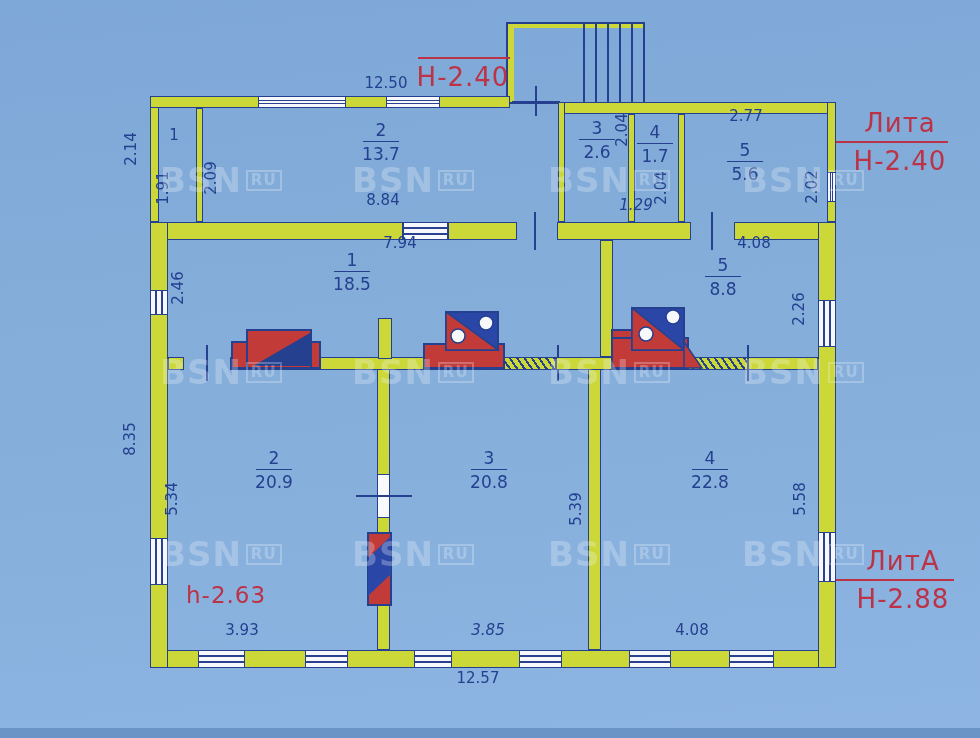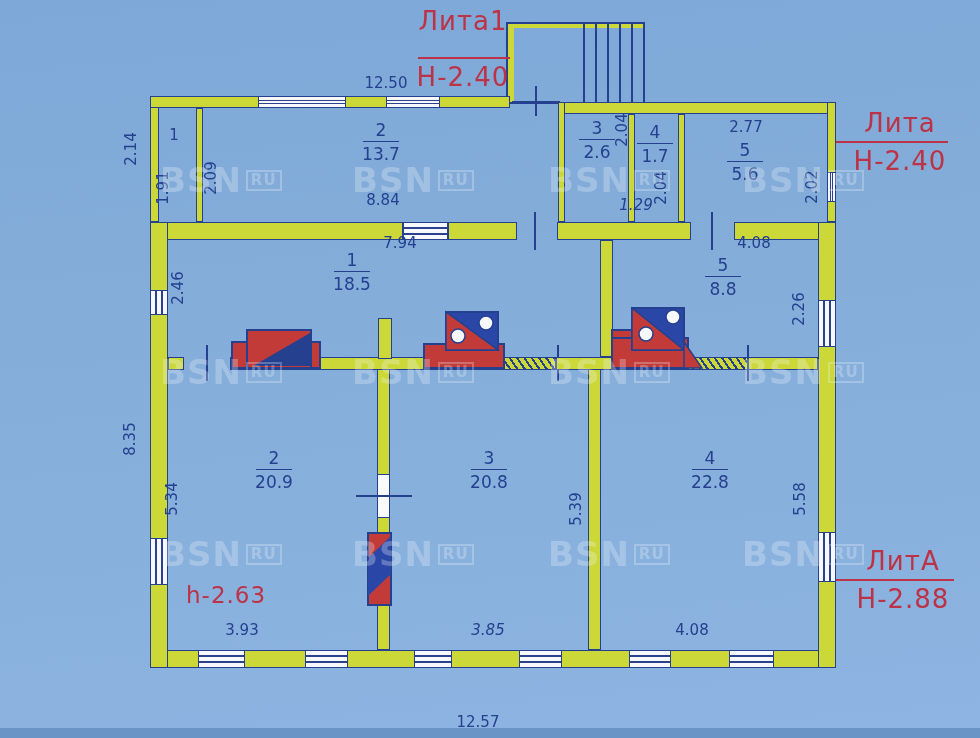--- a/index.html
+++ b/index.html
@@ -131,27 +131,27 @@
     </g>
     <g>
       <rect x="368" y="533" width="23" height="72" fill="#c33b38" stroke="#24408f" stroke-width="2"></rect>
       <polygon points="368,558 391,536 391,574 368,596" fill="#2a47a8"></polygon>
     </g>
   </svg>
 
   <div class="dim" style="left:346px;top:74px;width:80px;">12.50</div>
   <div class="dim" style="left:343px;top:191px;width:80px;">8.84</div>
   <div class="dim" style="left:602px;top:196px;width:68px;font-style:italic;">1.29</div>
-  <div class="dim" style="left:710px;top:107px;width:72px;margin-top:11px;">2.77</div>
+  <div class="dim" style="left:710px;top:107px;width:72px;">2.77</div>
   <div class="dim" style="left:362px;top:234px;width:76px;">7.94</div>
   <div class="dim" style="left:718px;top:234px;width:72px;">4.08</div>
   <div class="dim" style="left:206px;top:621px;width:72px;">3.93</div>
   <div class="dim" style="left:452px;top:621px;width:72px;font-style:italic;">3.85</div>
   <div class="dim" style="left:656px;top:621px;width:72px;">4.08</div>
-  <div class="dim" style="left:438px;top:669px;width:80px;margin-top:44px;">12.57</div>
+  <div class="dim" style="left:438px;top:669px;width:80px;">12.57</div>
 
   <div class="dim v" style="left:101px;top:140px;">2.14</div>
   <div class="dim v" style="left:133px;top:179px;">1.91</div>
   <div class="dim v" style="left:181px;top:169px;">2.09</div>
   <div class="dim v" style="left:592px;top:121px;">2.04</div>
   <div class="dim v" style="left:631px;top:179px;">2.04</div>
   <div class="dim v" style="left:782px;top:178px;">2.02</div>
   <div class="dim v" style="left:148px;top:279px;">2.46</div>
   <div class="dim v" style="left:769px;top:300px;">2.26</div>
   <div class="dim v" style="left:100px;top:430px;">8.35</div>
@@ -190,21 +190,20 @@
   </div>
   <div class="room-label" style="left:439px;top:448px;">
     <span class="room-num">3</span>
     <span class="room-area">20.8</span>
   </div>
   <div class="room-label" style="left:660px;top:448px;">
     <span class="room-num">4</span>
     <span class="room-area">22.8</span>
   </div>
 
-  <div class="red-text" style="left:408px;top:6px;">Лита1</div>
   <div class="red-line" style="left:418px;top:57px;width:92px;"></div>
   <div class="red-text" style="left:408px;top:62px;">Н-2.40</div>
 
   <div class="red-text" style="left:845px;top:108px;">Лита</div>
   <div class="red-line" style="left:836px;top:141px;width:112px;"></div>
   <div class="red-text" style="left:845px;top:146px;">Н-2.40</div>
 
   <div class="red-text" style="left:848px;top:546px;">ЛитА</div>
   <div class="red-line" style="left:836px;top:579px;width:118px;"></div>
   <div class="red-text" style="left:848px;top:584px;text-align:center;">Н-2.88</div>

